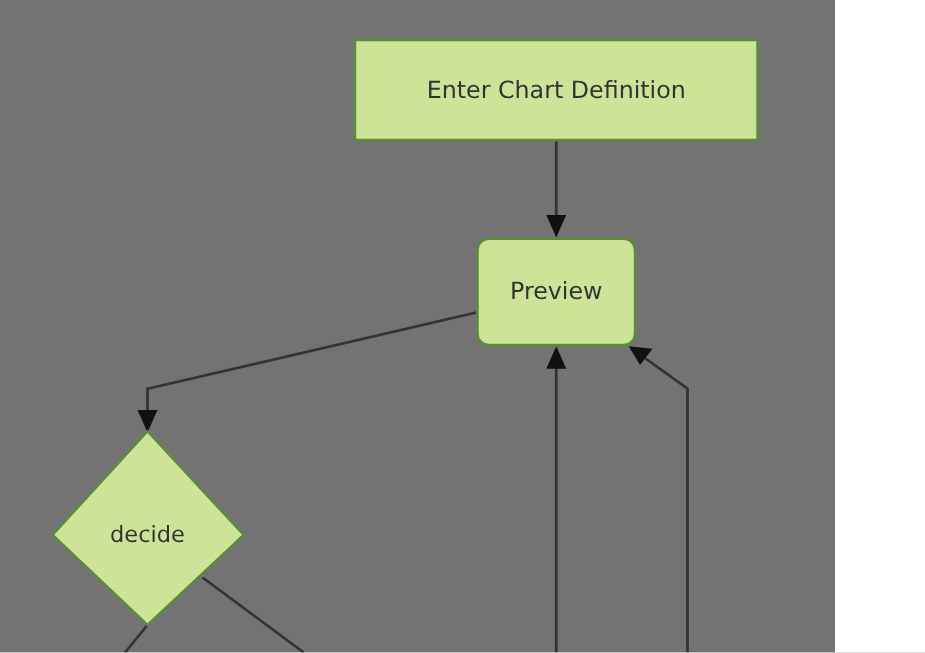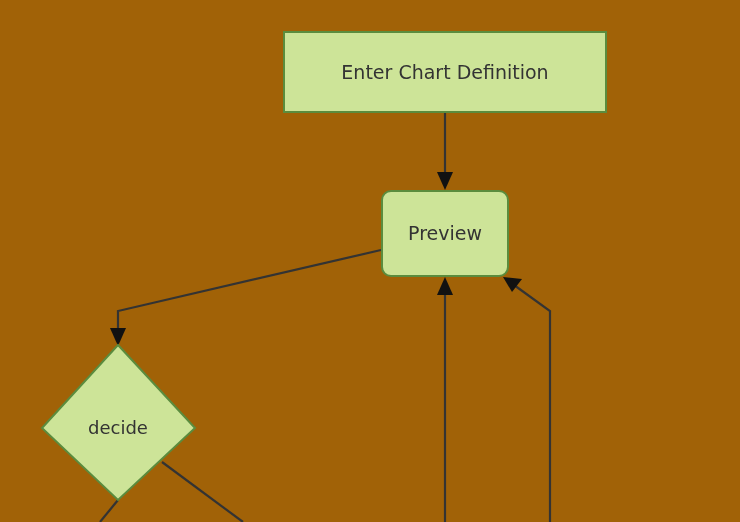--- a/index.html
+++ b/index.html
@@ -6,23 +6,23 @@
   html, body {
     margin: 0;
     padding: 0;
     background: #ffffff;
   }
   body {
     font-family: "DejaVu Sans", "Liberation Sans", sans-serif;
   }
   #canvas {
     position: relative;
-    width: 740px;
+    width: 668px;
     height: 522px;
-    background: #a16207;
+    background: #737373;
     overflow: hidden;
   }
   #diagram-svg {
     position: absolute;
     top: 0;
     left: 0;
     width: 740px;
     height: 522px;
     display: block;
   }

